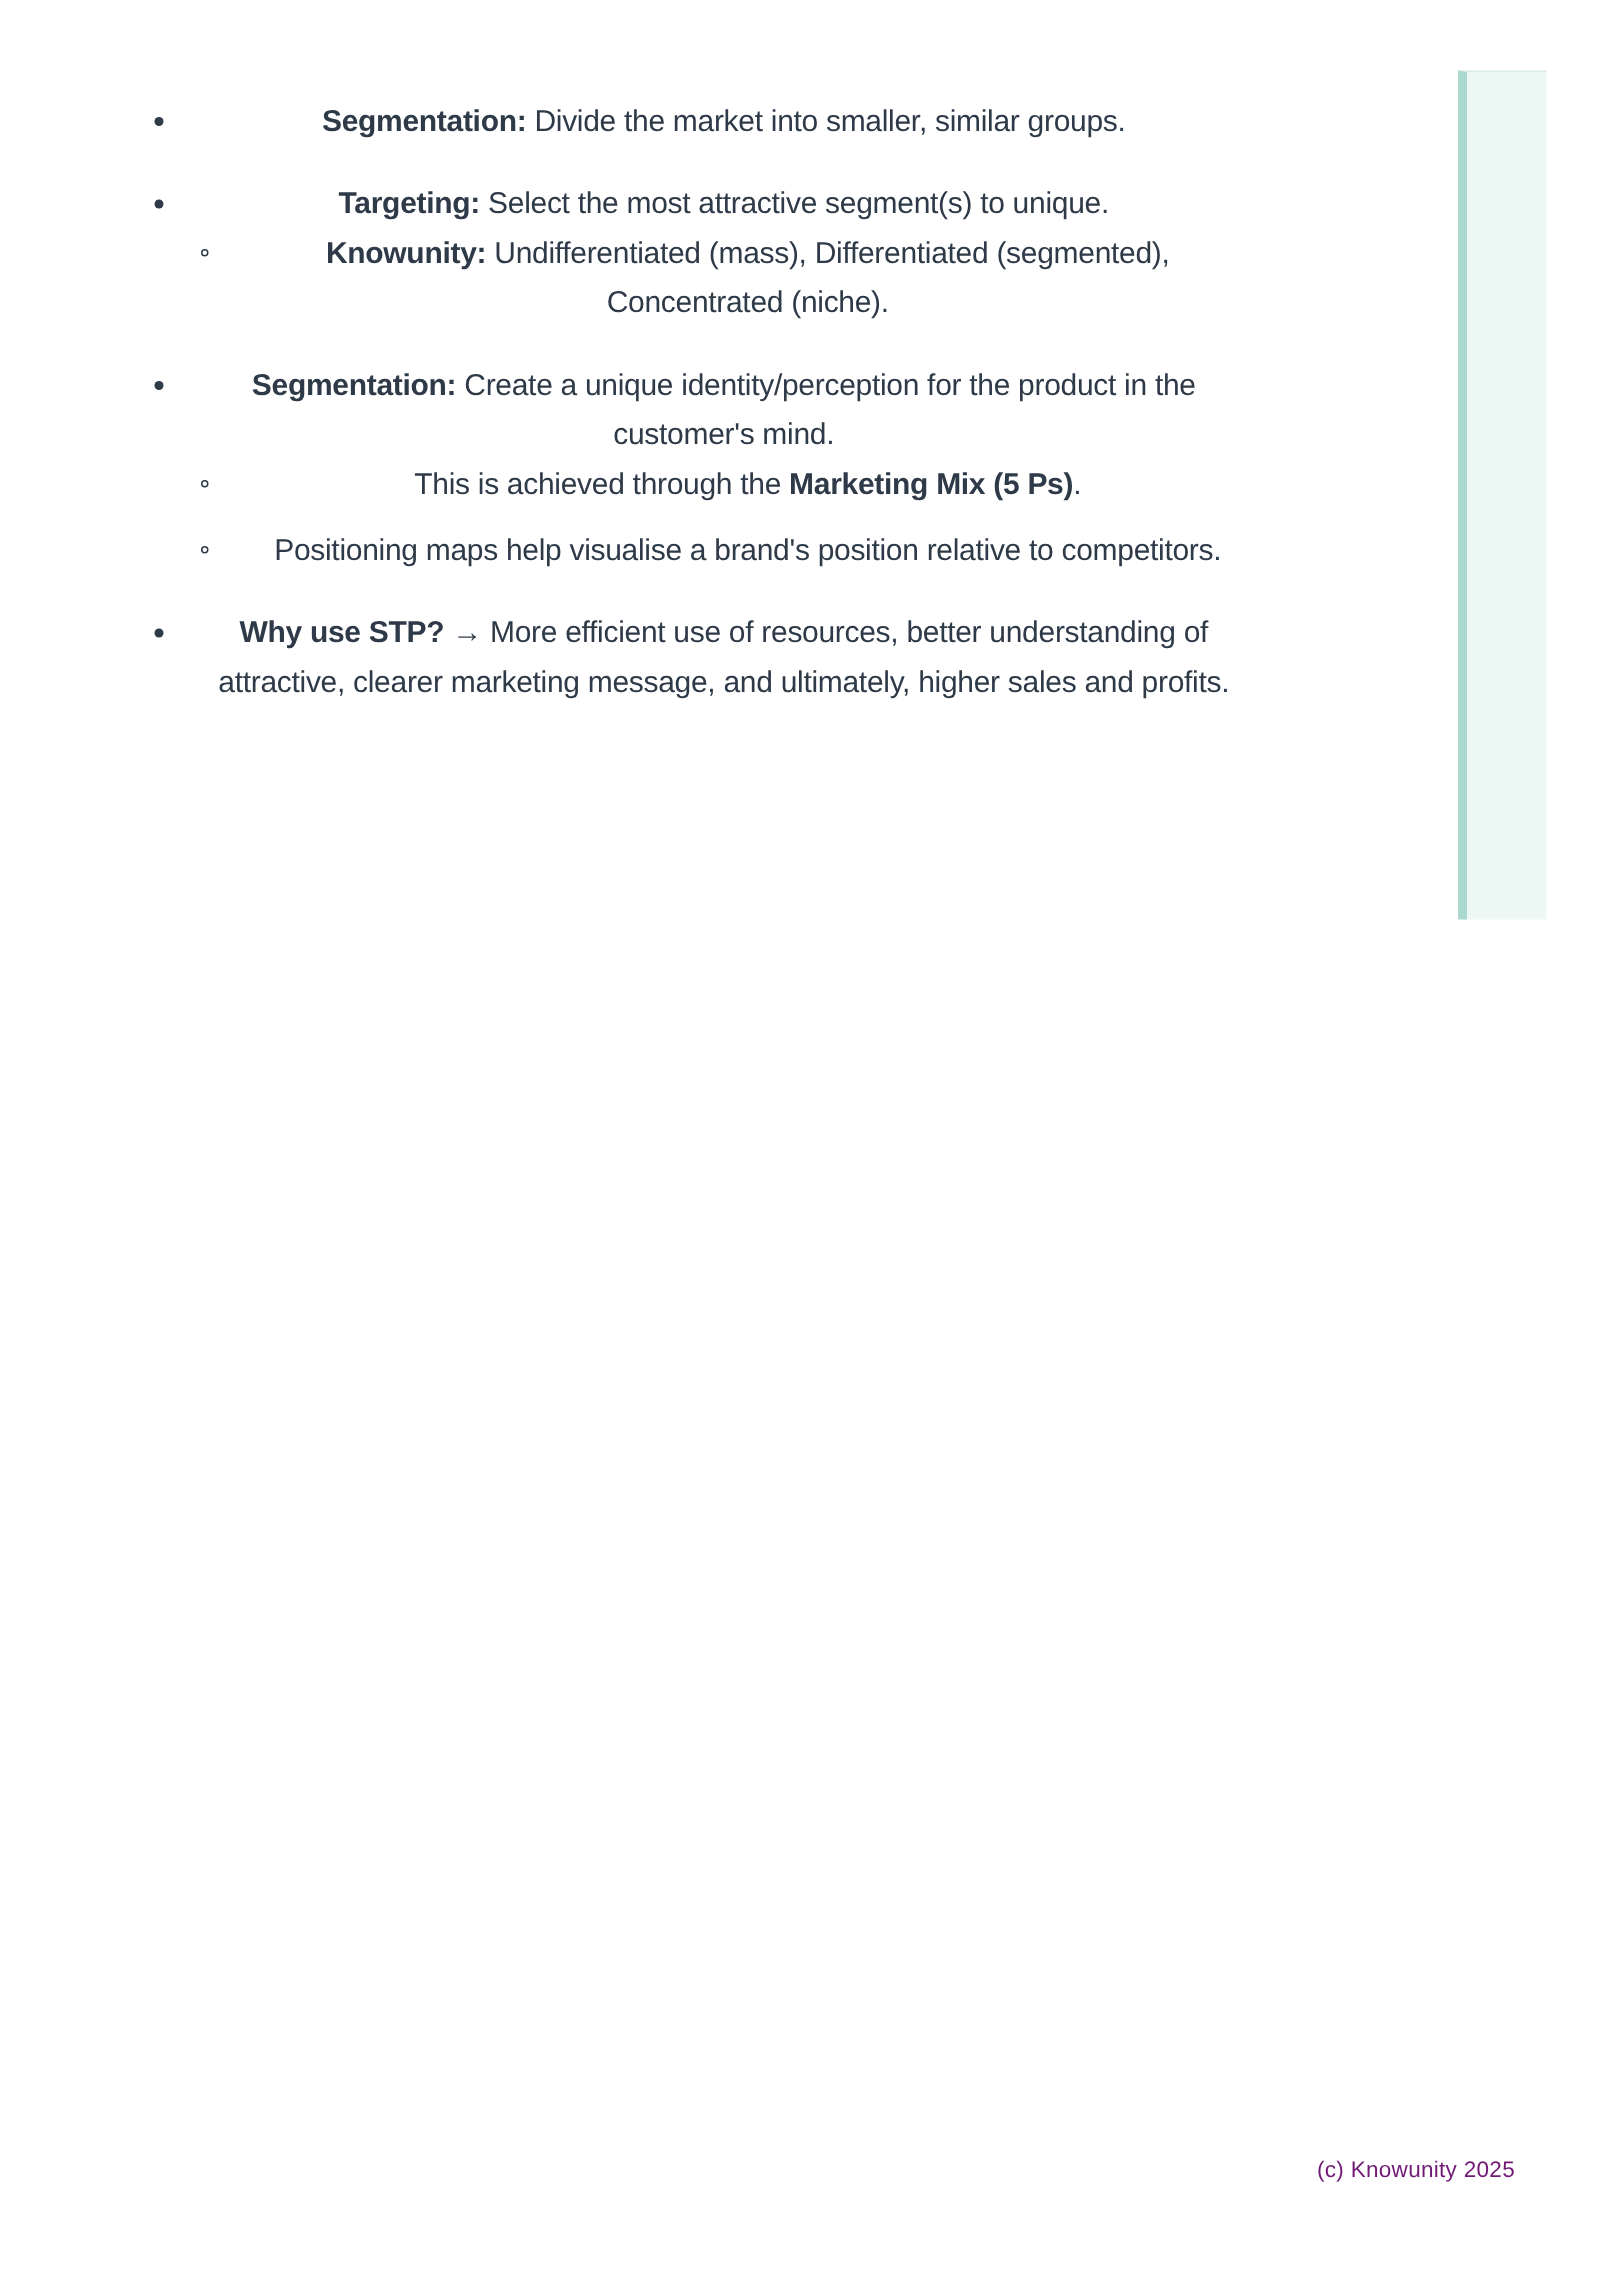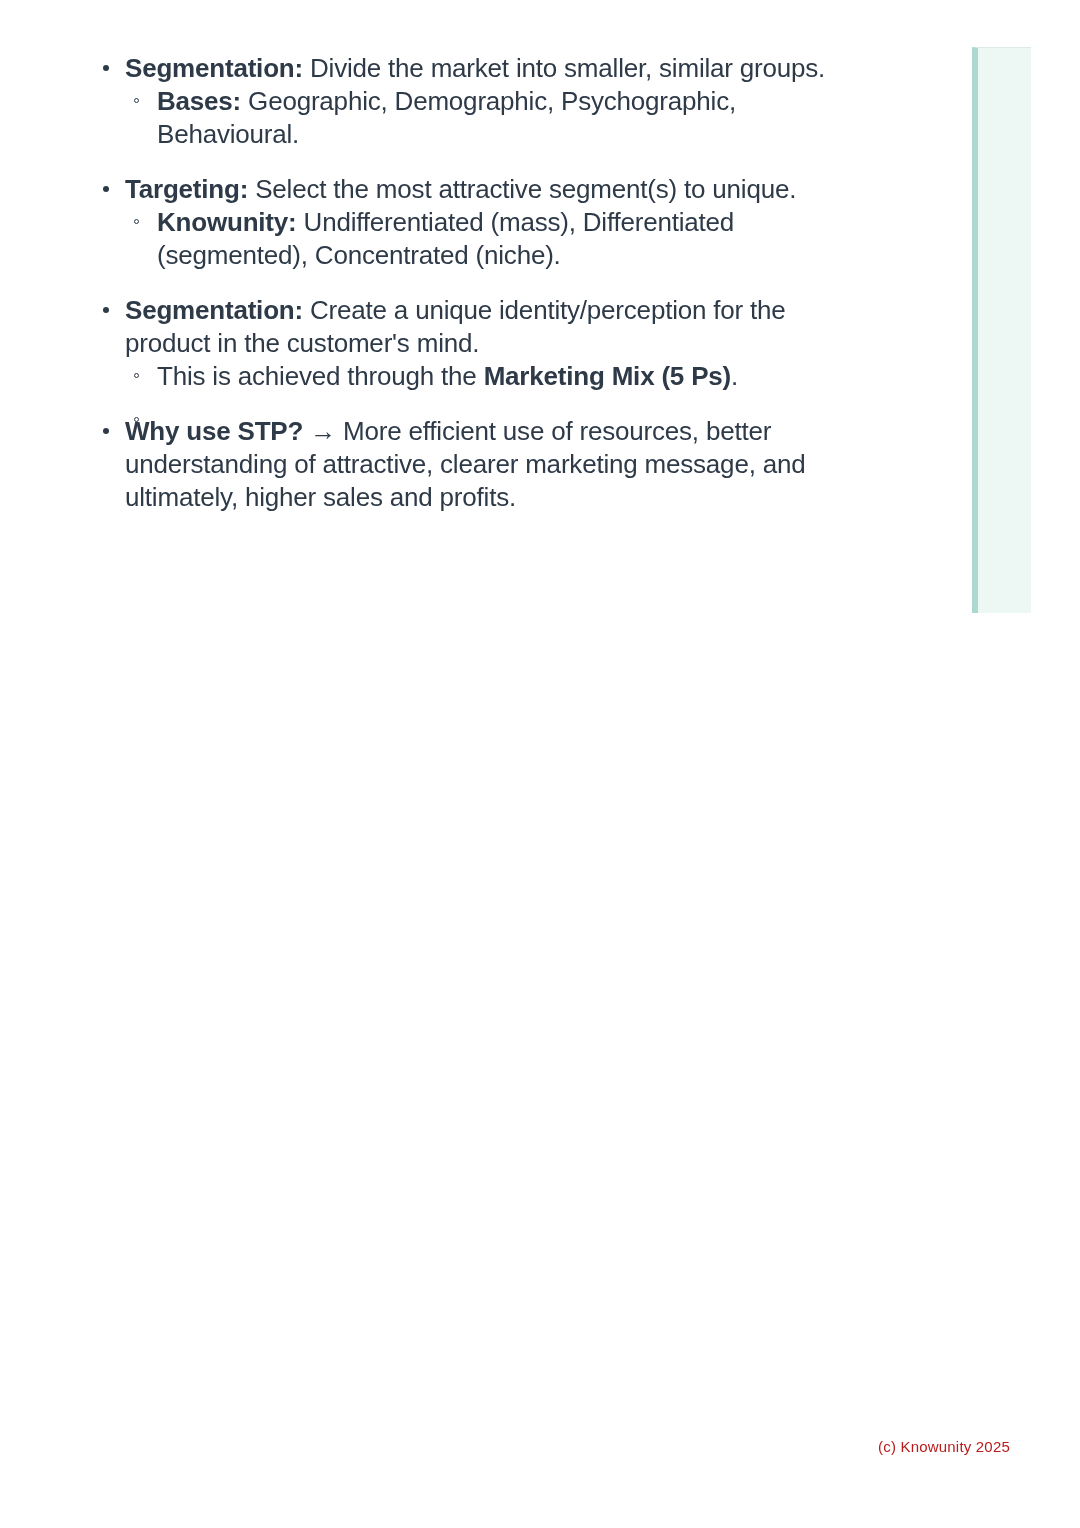--- a/index.html
+++ b/index.html
@@ -9,25 +9,26 @@
     height: 1528px;
     background: #ffffff;
     position: relative;
     font-family: "Liberation Sans", sans-serif;
     color: #2e3a48;
     overflow: hidden;
   }
   .content {
     position: absolute;
     left: 125px;
-    top: 52px;
+    top: 65px;
     width: 715px;
-    font-size: 26px;
+    font-size: 20px;
     line-height: 33px;
     letter-spacing: -0.2px;
+    text-align: center;
   }
   ul { list-style: none; margin: 0; padding: 0; }
   .lvl1 > li { position: relative; margin-bottom: 22px; }
   .lvl1 > li:last-child { margin-bottom: 0; }
   .lvl2 { padding-left: 32px; margin-top: 0; }
   .lvl2 > li { position: relative; }
   .lvl2 > li + li { margin-top: 11px; }
   .b { font-weight: 700; }
   .dot {
     position: absolute;
@@ -57,39 +58,33 @@
     background: #edf7f4;
     border-left: 6px solid #abd9d0;
     border-top: 1px solid #dcebe7;
   }
   .footer {
     position: absolute;
     top: 1437px;
     right: 70px;
     font-size: 15px;
     line-height: 20px;
-    color: #b91c1c;
+    color: #701a75;
     letter-spacing: 0.2px;
   }
 </style>
 </head>
 <body>
 
 <div class="content">
   <ul class="lvl1">
 
     <li>
       <span class="dot"></span>
       <span class="b">Segmentation:</span><span> Divide the market into smaller, similar groups.</span>
-      <ul class="lvl2">
-        <li>
-          <span class="circ"></span>
-          <span class="b">Bases:</span><span> Geographic, Demographic, Psychographic, Behavioural.</span>
-        </li>
-      </ul>
     </li>
 
     <li>
       <span class="dot"></span>
       <span class="b">Targeting:</span><span> Select the most attractive segment(s) to unique.</span>
       <ul class="lvl2">
         <li>
           <span class="circ"></span>
           <span class="b">Knowunity:</span><span> Undifferentiated (mass), Differentiated (segmented), Concentrated (niche).</span>
         </li>
@@ -99,20 +94,21 @@
     <li>
       <span class="dot"></span>
       <span class="b">Segmentation:</span><span> Create a unique identity/perception for the product in the customer's mind.</span>
       <ul class="lvl2">
         <li>
           <span class="circ"></span>
           <span>This is achieved through the </span><span class="b">Marketing Mix (5 Ps)</span><span>.</span>
         </li>
         <li>
           <span class="circ"></span>
+          <span>Positioning maps help visualise a brand's position relative to competitors.</span>
         </li>
       </ul>
     </li>
 
     <li>
       <span class="dot"></span>
       <span class="b">Why use STP?</span><span> → More efficient use of resources, better understanding of attractive, clearer marketing message, and ultimately, higher sales and profits.</span>
     </li>
 
   </ul>

